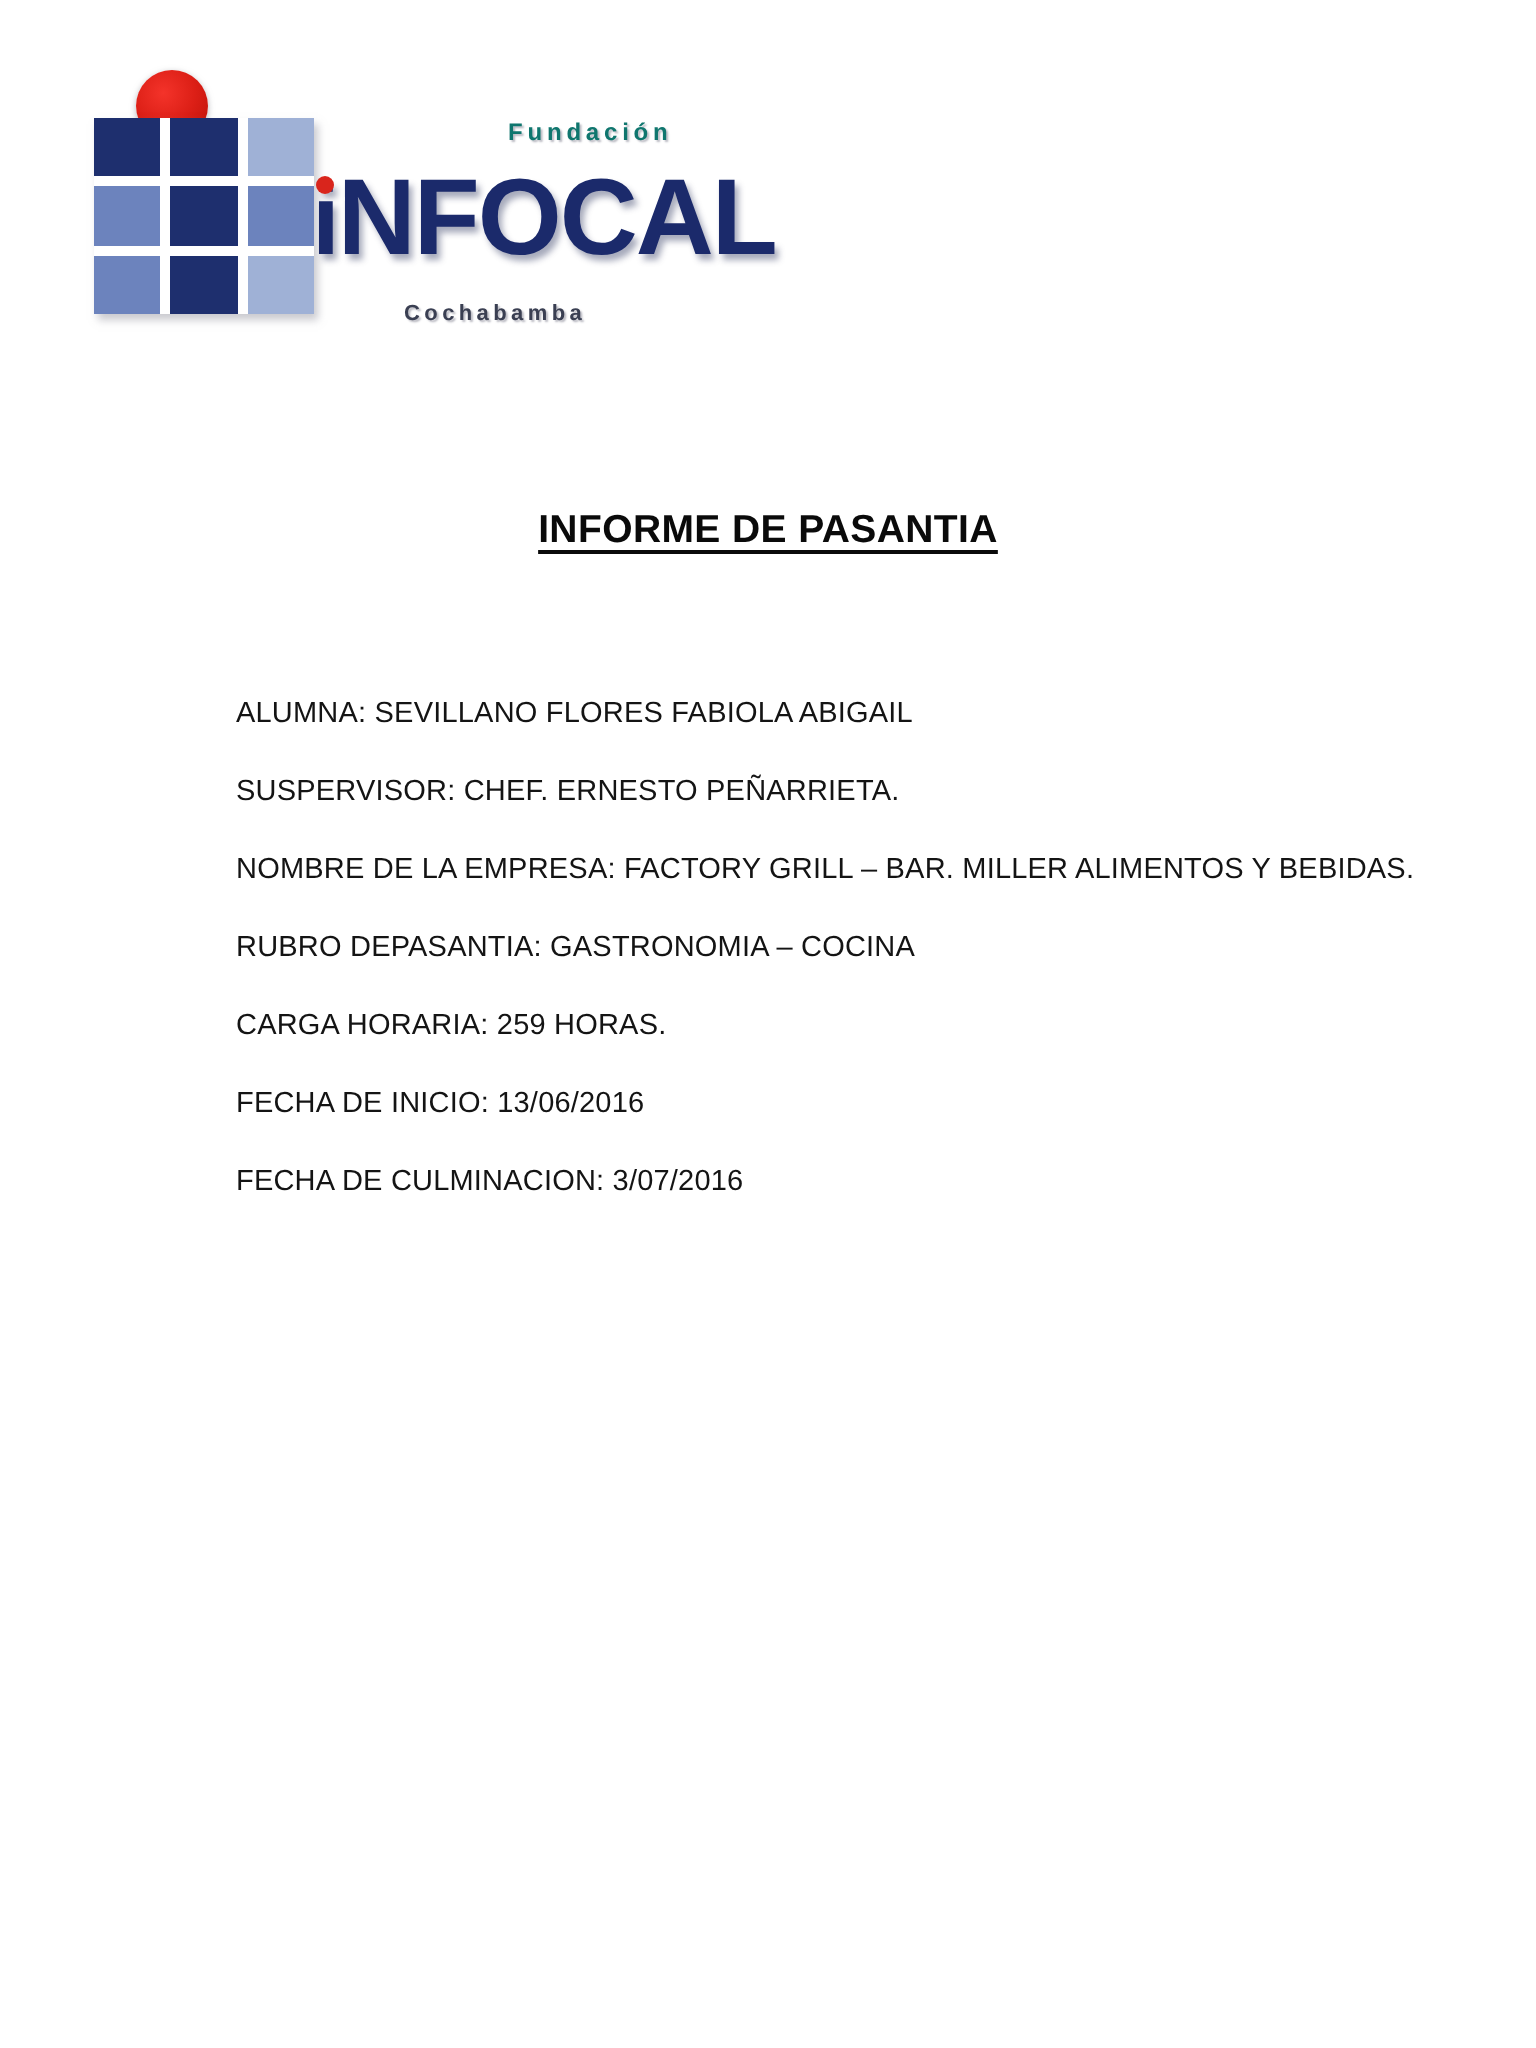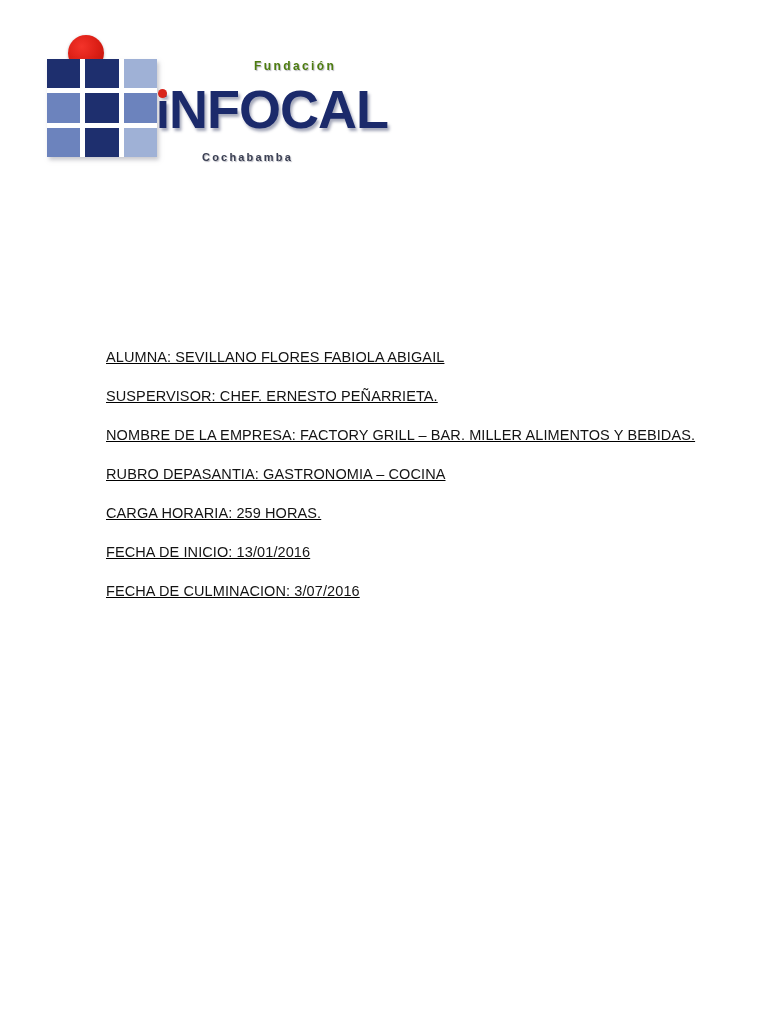--- a/index.html
+++ b/index.html
@@ -71,21 +71,21 @@
     width: 188px;
     height: 128px;
   }
   .logo-fundacion {
     position: absolute;
     left: 50px;
     top: 26px;
     font-size: 12px;
     font-weight: bold;
     letter-spacing: 2.4px;
-    color: #4d7c0f;
+    color: #0f766e;
     text-shadow: 1px 1px 1px rgba(170,170,180,0.8);
     white-space: nowrap;
     padding-left: 48px;
   }
   .logo-word {
     position: absolute;
     left: 0px;
     top: 38px;
     font-size: 54px;
     line-height: 76px;
@@ -135,24 +135,23 @@
   }
   .doc-title span {
     text-decoration: underline;
     text-underline-offset: 4px;
     text-decoration-thickness: 2px;
   }
 
   
   .body-block {
     position: absolute;
-    left: 106px;
+    left: 118px;
     top: 338px;
     width: 600px;
-    text-decoration: underline;
   }
   .body-line {
     font-size: 14.5px;
     line-height: 39px;
     color: #141414;
     white-space: nowrap;
     letter-spacing: 0.1px;
   }
 </style>
 </head>
@@ -178,24 +177,25 @@
     </div>
 
     <div class="logo-type">
       <div class="logo-fundacion">Fundación</div>
       <div class="logo-word"><span class="lead-i">i</span><span>NFOCAL</span></div>
       <div class="logo-cochabamba">Cochabamba</div>
     </div>
 
   </div>
 
+  <h1 class="doc-title"><span>INFORME DE PASANTIA</span></h1>
 
   <div class="body-block">
     <div class="body-line">ALUMNA: SEVILLANO FLORES FABIOLA  ABIGAIL</div>
     <div class="body-line">SUSPERVISOR: CHEF. ERNESTO PEÑARRIETA.</div>
     <div class="body-line">NOMBRE DE LA EMPRESA: FACTORY GRILL – BAR. MILLER ALIMENTOS Y BEBIDAS.</div>
     <div class="body-line">RUBRO DEPASANTIA: GASTRONOMIA – COCINA</div>
     <div class="body-line">CARGA HORARIA: 259 HORAS.</div>
-    <div class="body-line">FECHA DE INICIO: 13/01/2016</div>
+    <div class="body-line">FECHA DE INICIO: 13/06/2016</div>
     <div class="body-line">FECHA DE CULMINACION: 3/07/2016</div>
   </div>
 
 </div>
 
 </body></html>

